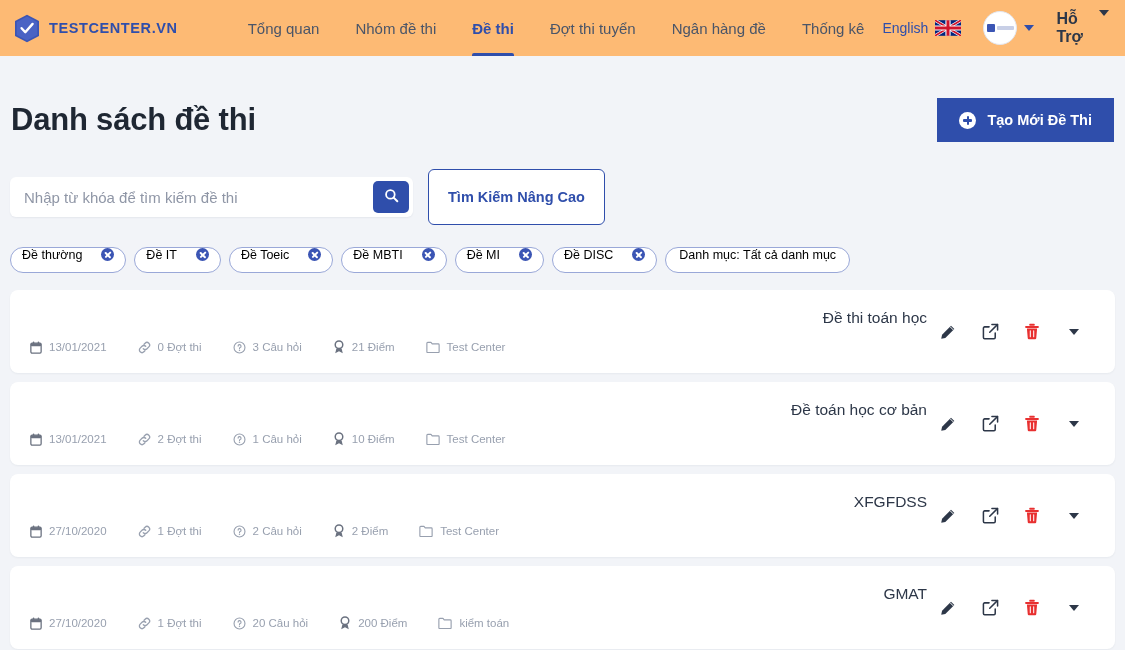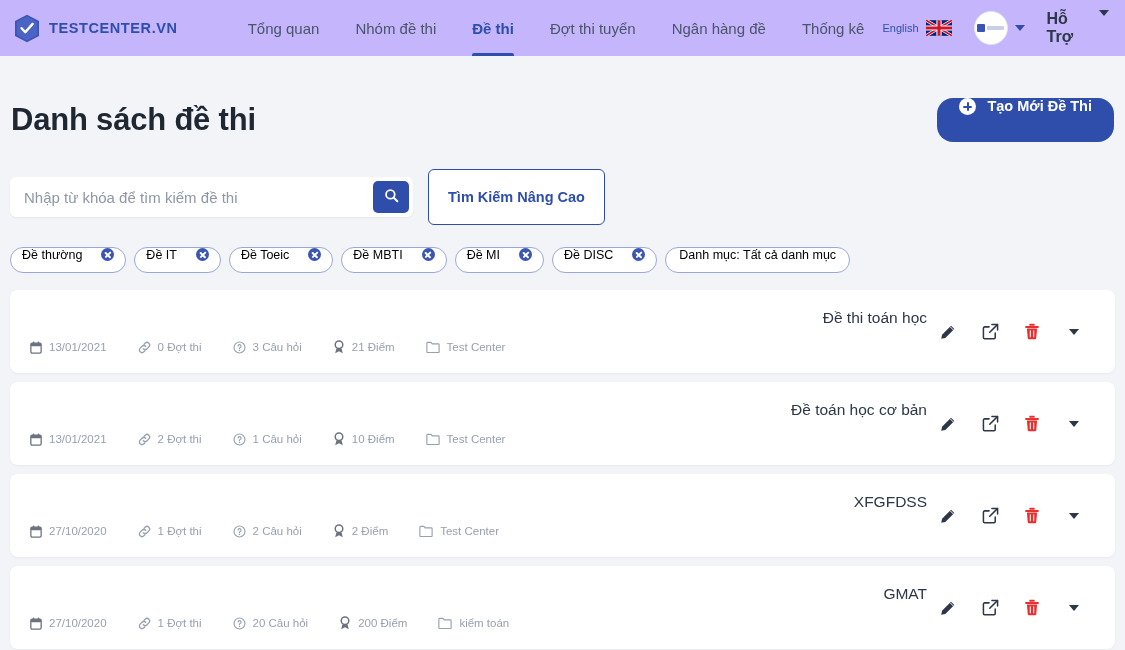--- a/index.html
+++ b/index.html
@@ -7,21 +7,21 @@
   html, body {
     width: 1125px; height: 650px;
     background: #f2f4f8;
     font-family: "Liberation Sans", sans-serif;
     overflow: hidden;
   }
 
   
   .topnav {
     height: 56px;
-    background: #c4b5fd;
+    background: #fdba74;
     display: flex;
     align-items: center;
     padding: 0 16px 0 14px;
     position: relative;
   }
   .brand { display: flex; align-items: center; gap: 9px; flex: 0 0 auto; }
   .brand-mark { width: 26px; height: 29px; display: block; }
   .brand-text {
     font-size: 14.5px; font-weight: bold; letter-spacing: .6px;
     color: #2f4eab;
@@ -34,21 +34,21 @@
     position: relative;
   }
   .nav-link.active { color: #2f4eab; font-weight: bold; }
   .nav-link.active::after {
     content: ""; position: absolute; left: 18px; right: 18px; bottom: 0;
     height: 3px; background: #2f4eab; border-radius: 2px 2px 0 0;
   }
 
   .nav-right { margin-left: auto; display: flex; align-items: center; gap: 22px; }
   .lang { display: flex; align-items: center; gap: 7px; cursor: pointer; }
-  .lang-label { font-size: 11px; color: #2f4eab; }
+  .lang-label { font-size: 14px; color: #2f4eab; }
   .flag { width: 26px; height: 16px; display: block; border: 0; }
 
   .avatar-wrap { display: flex; align-items: center; gap: 7px; cursor: pointer; }
   .avatar {
     width: 34px; height: 34px; border-radius: 50%;
     border: 1px solid #e3e6ee; background: #fff;
     display: flex; align-items: center; justify-content: center;
     overflow: hidden;
   }
   .avatar-broken { display: flex; align-items: center; gap: 2px; }
@@ -65,22 +65,22 @@
 
   
   .page { padding: 0 10px; }
 
   .page-head {
     display: flex; align-items: center; justify-content: space-between;
     padding: 42px 1px 0 1px;
   }
   .page-title { font-size: 31px; font-weight: bold; color: #1f2733; letter-spacing: -.2px; }
   .btn-create {
-    background: #2f4eab; color: #fff; border: none; border-radius: 16px;
-    height: 44px; padding: 0 22px; display: flex; gap: 11px;
+    background: #2f4eab; color: #fff; border: none; border-radius: 0;
+    height: 44px; padding: 0 22px; display: flex; align-items: center; gap: 11px;
     font-size: 14.5px; font-weight: bold; cursor: pointer;
     font-family: "Liberation Sans", sans-serif;
     margin-left: 16px;
   }
   .plus-circle {
     width: 17px; height: 17px; border-radius: 50%; background: #fff;
     position: relative; flex: 0 0 auto;
   }
   .plus-circle::before, .plus-circle::after {
     content: ""; position: absolute; background: #2f4eab; border-radius: 1px;

